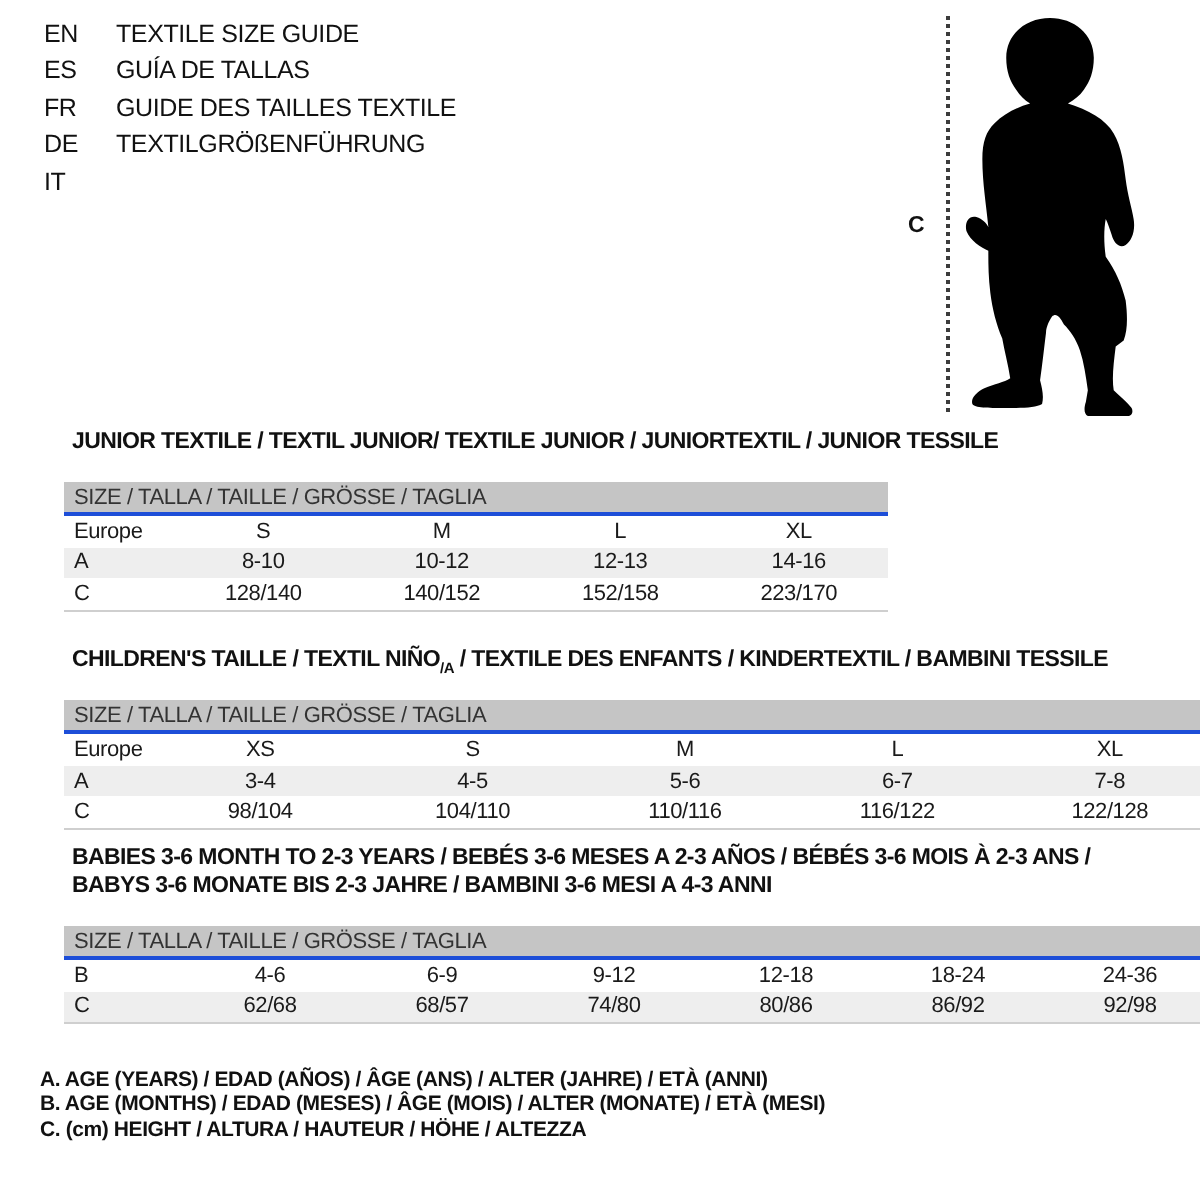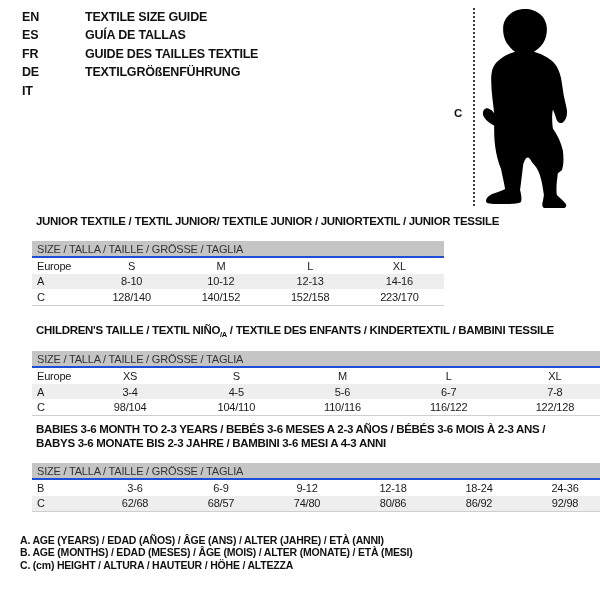--- a/index.html
+++ b/index.html
@@ -4,21 +4,21 @@
 <style>
   html,body{margin:0;padding:0;background:#ffffff;}
   body{
     width:600px;height:600px;position:relative;overflow:hidden;
     font-family:"Liberation Sans","DejaVu Sans",sans-serif;
     color:#111;
     -webkit-font-smoothing:antialiased;
   }
   
   .lang-block{position:absolute;left:22px;top:8px;}
-  .lang-row{display:flex;line-height:18.4px;font-size:12.5px;font-weight:bold;letter-spacing:-0.2px;gap:27px;}
+  .lang-row{display:flex;line-height:18.4px;font-size:12.5px;font-weight:normal;letter-spacing:-0.2px;}
   .lang-code{width:36px;flex:0 0 36px;}
   .lang-title{white-space:nowrap;}
   
   .height-line{position:absolute;left:473px;top:8px;height:198px;width:0;border-left:2px dotted #3c3c3c;}
   .height-label{position:absolute;left:454px;top:107px;font-size:11.5px;font-weight:bold;}
   .baby{position:absolute;left:480px;top:8px;width:95px;height:204px;}
   
   .section{position:absolute;left:16px;margin-left:16px;}
   .sec-title{font-size:11.5px;font-weight:bold;letter-spacing:-0.3px;line-height:14px;padding-left:4px;white-space:nowrap;}
   .sec-title .subscript{font-size:7.5px;vertical-align:sub;}
@@ -207,21 +207,21 @@
         <col>
         <col>
         <col>
         <col>
         <col>
         <col>
       </colgroup>
     <tbody>
         <tr>
       <td class="lbl">B</td>
-      <td>3-6</td>
+      <td>4-6</td>
       <td>6-9</td>
       <td>9-12</td>
       <td>12-18</td>
       <td>18-24</td>
       <td>24-36</td>
     </tr>
     <tr class="alt last">
       <td class="lbl">C</td>
       <td>62/68</td>
       <td>68/57</td>

